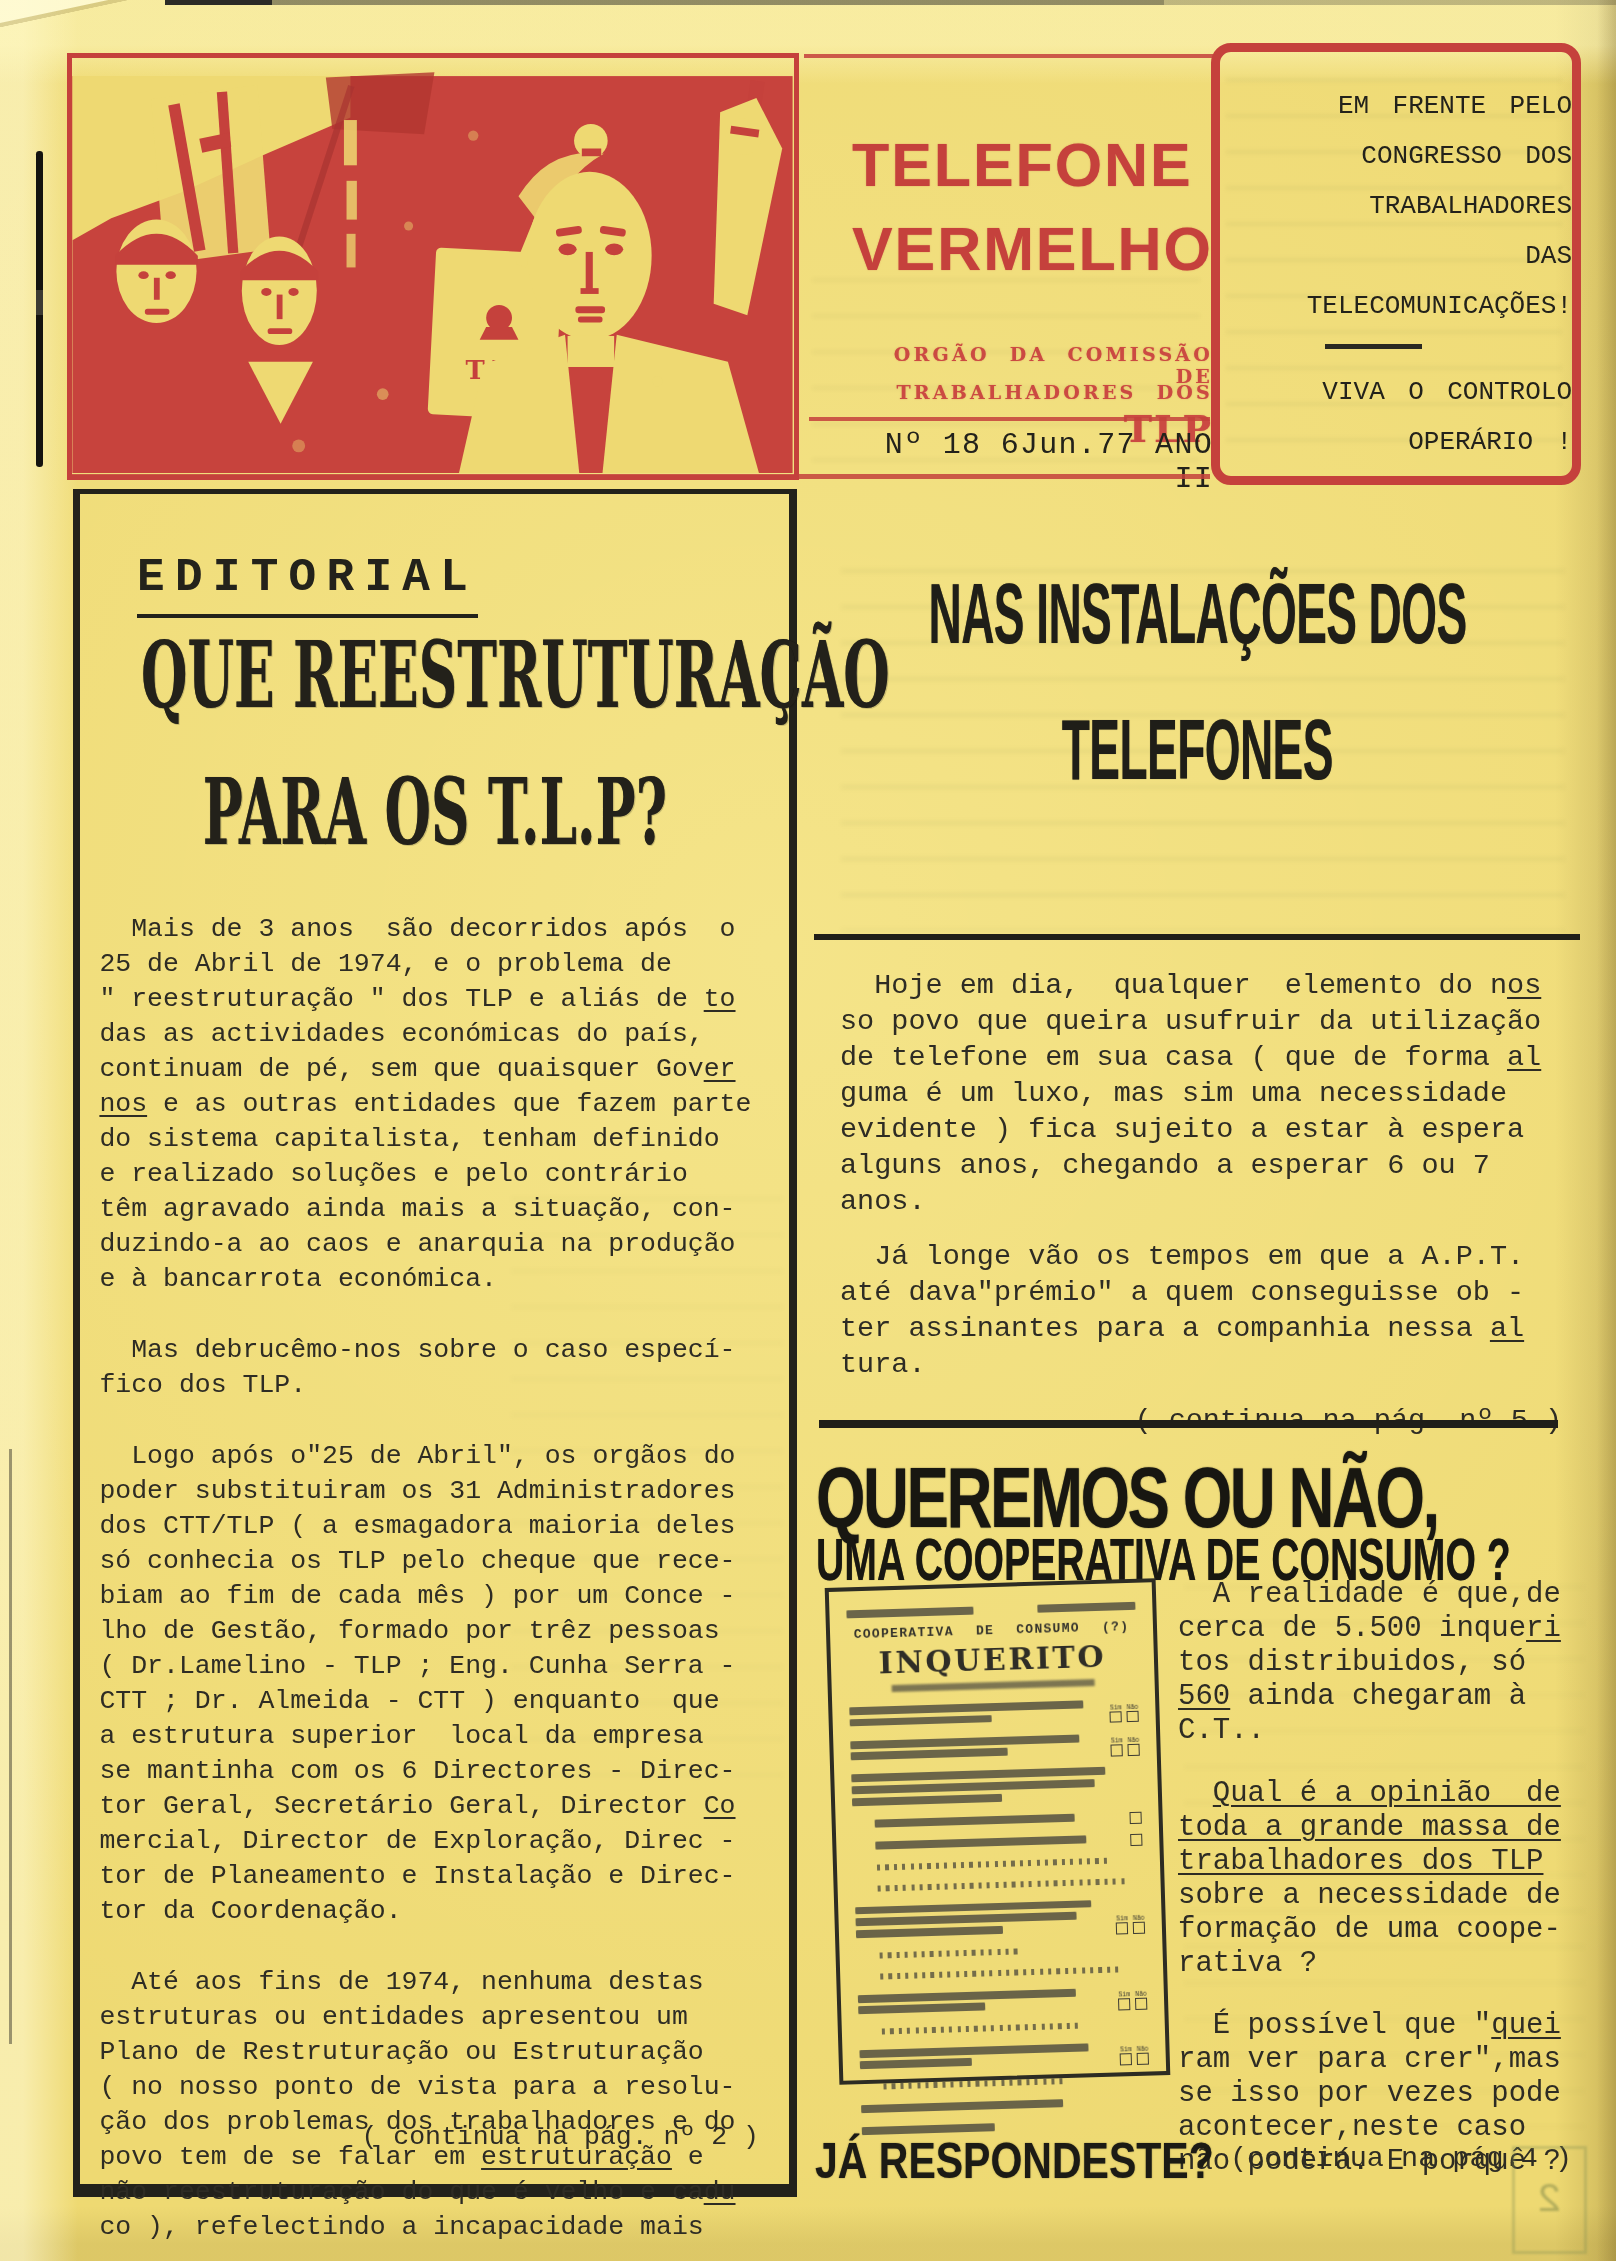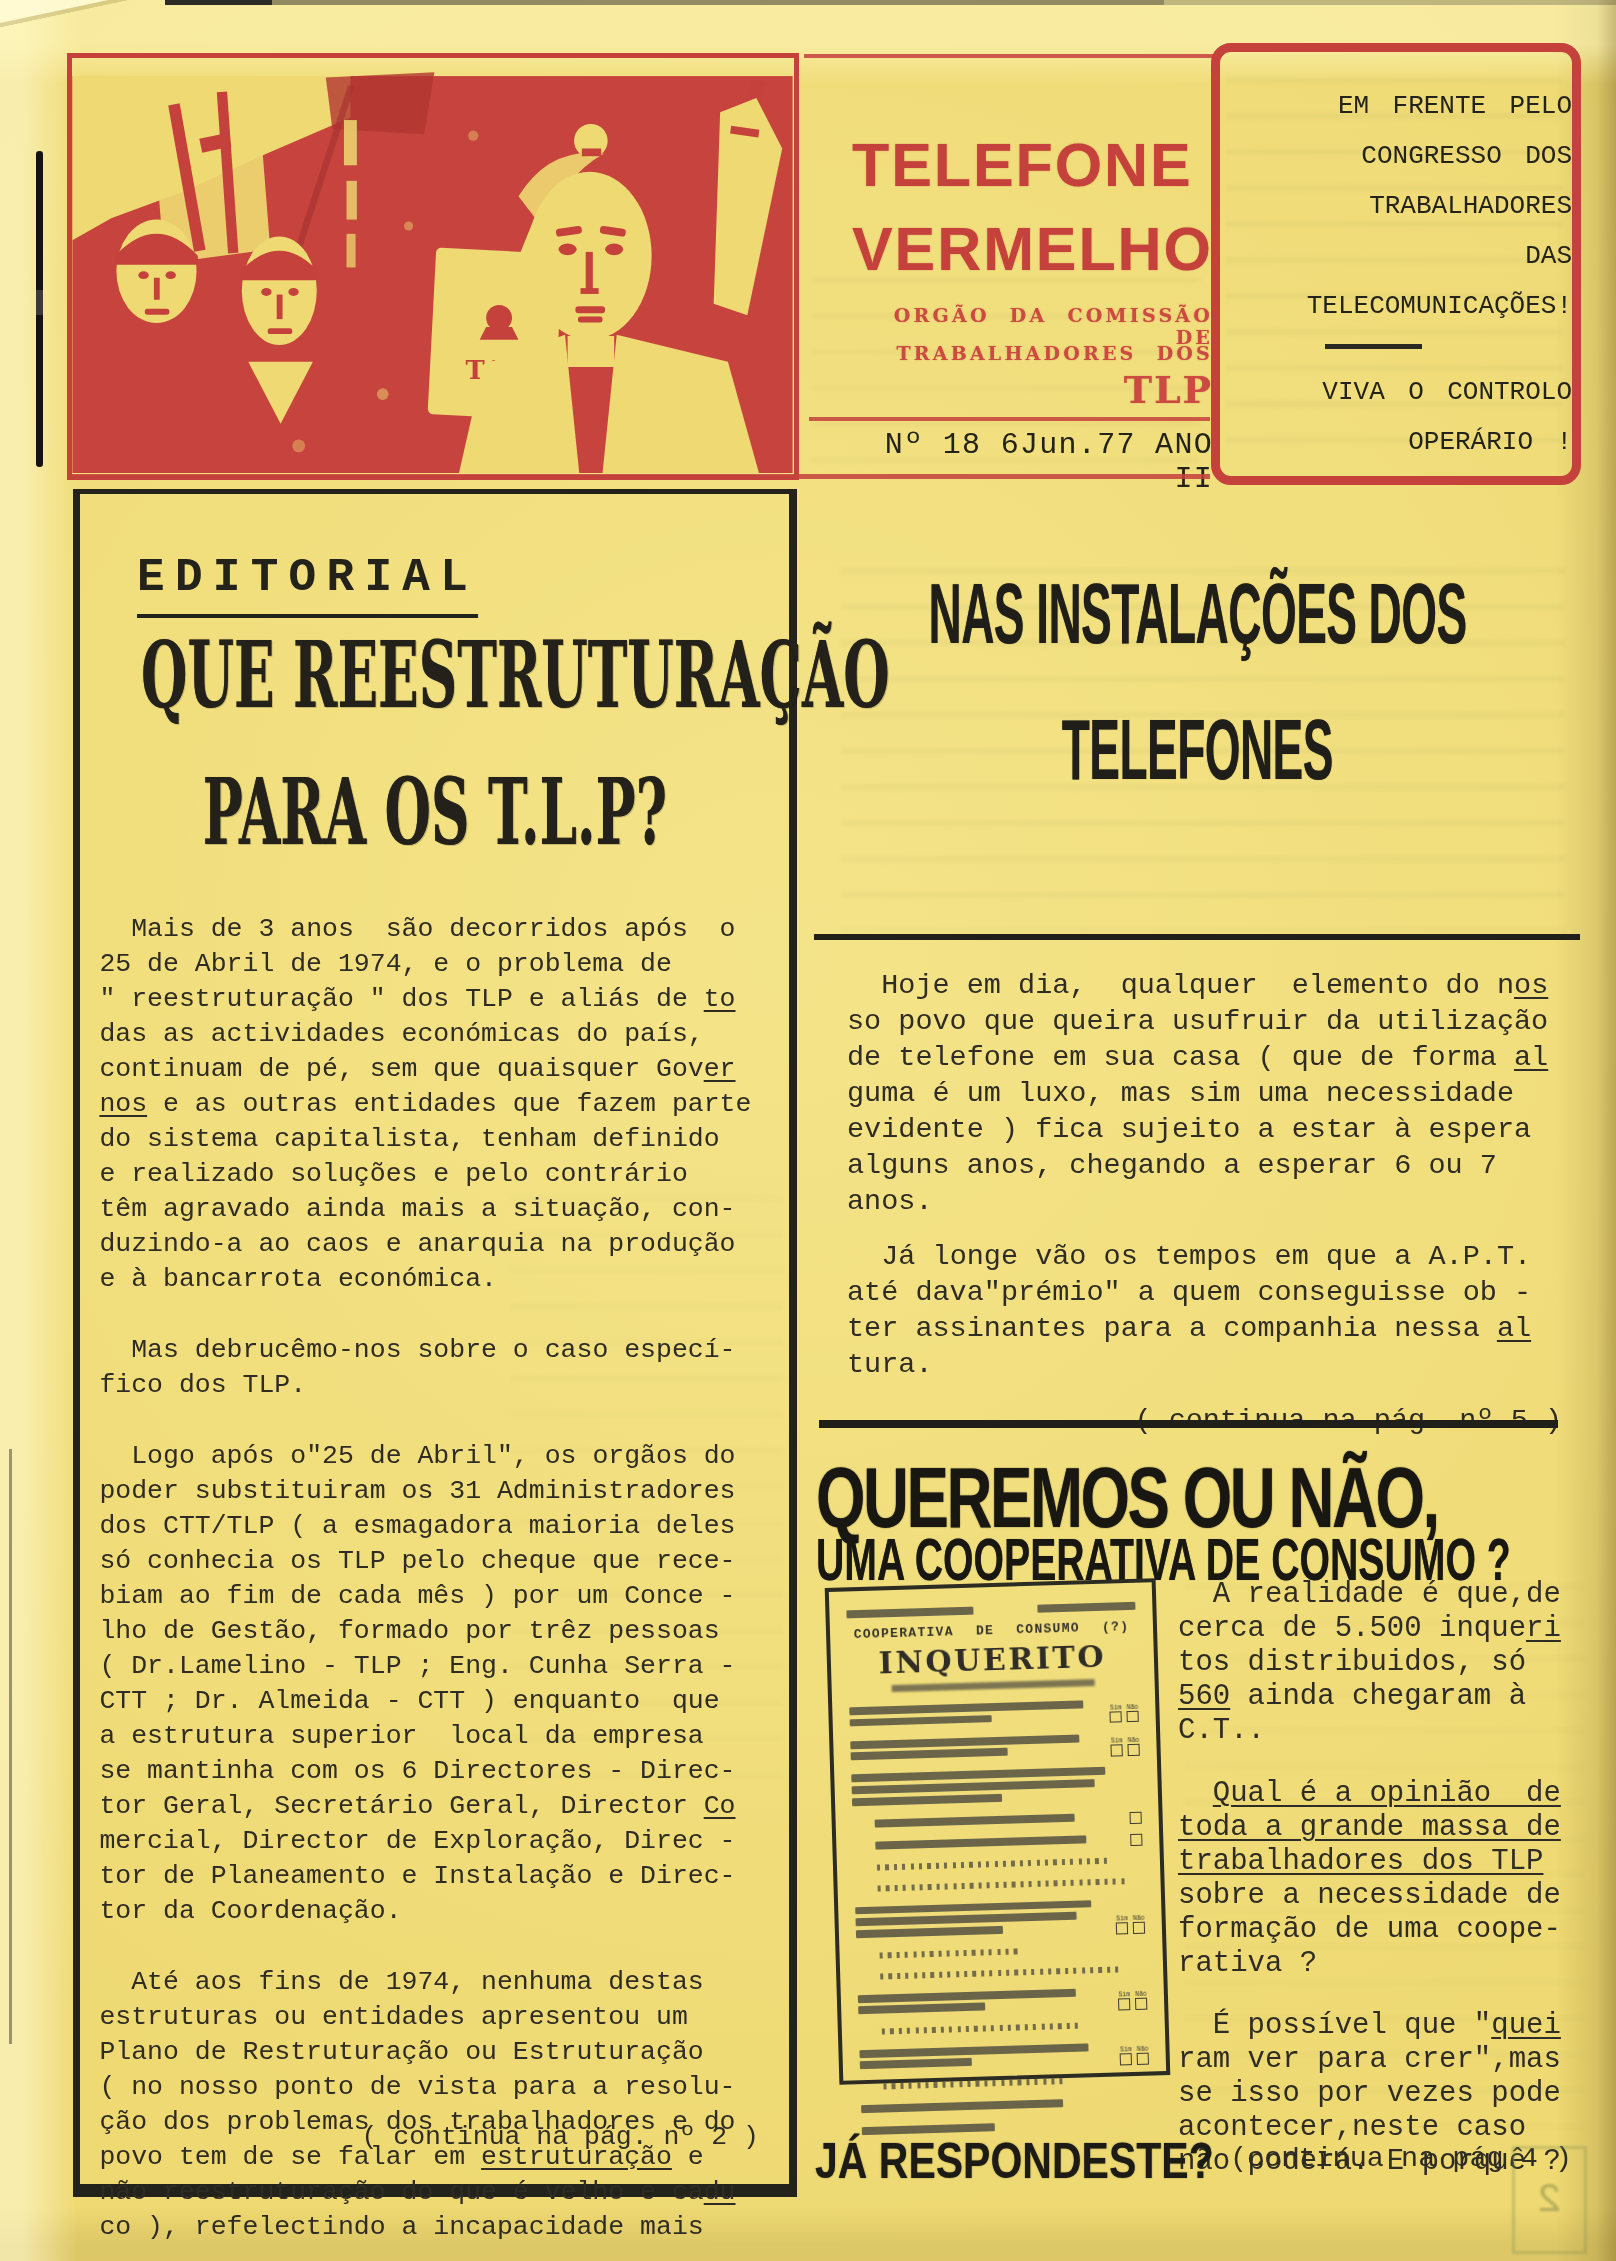--- a/index.html
+++ b/index.html
@@ -25,21 +25,21 @@
     display:flex;align-items:center;justify-content:center;font-size:41px;color:rgba(120,130,70,.5);
     transform:scaleX(-1);filter:blur(0.8px);}
   
   #mast-frame{top:53px;left:67px;width:732px;height:427px;border:5.8px solid #c5413c;box-sizing:border-box;}
   #mast-frame svg{display:block;}
   #mast-title-area{top:54px;left:804px;width:409px;height:426px;text-align:right;}
   .mt-line{position:absolute;left:48px;font-family:"Liberation Sans","DejaVu Sans",sans-serif;font-weight:bold;
     font-size:61px;letter-spacing:1.9px;color:#c5413c;text-shadow:0 0 1.3px rgba(197,65,60,.55);}
   #mt1{top:76px;} #mt2{top:160px;}
   .organ{position:absolute;left:54px;font-family:"DejaVu Serif","Liberation Serif",serif;font-weight:bold;
-    color:#cb4a42;font-size:19px;letter-spacing:3.2px;word-spacing:10.3px;text-shadow:0 0 1.3px rgba(197,65,60,.5);}
+    color:#cb4a42;font-size:19px;letter-spacing:3.2px;word-spacing:10.3px;text-shadow:0 0 1.3px rgba(197,65,60,.5);margin-top:39px;}
   #organ1{top:250px;} #organ2{top:288px;}
   #organ2 .organ-big{font-size:38px;letter-spacing:1.9px;position:relative;top:3.2px;}
   .red-rule{position:absolute;background:#c5413c;opacity:.85;filter:blur(0.3px);}
   #rr0{top:0;left:0;width:409px;height:3.9px;}
   #rr1{top:363px;left:5.2px;width:401px;height:3.9px;}
   #rr2{top:420px;left:-736px;width:1142px;height:4.5px;}
   #issue{position:absolute;top:374px;left:30px;font-size:30px;color:#23221b;letter-spacing:1.3px;}
   #slogan-box{top:43px;left:1211px;width:370px;height:442px;border:9.7px solid #c5413c;border-radius:20px;
     box-sizing:border-box;padding:28.5px 0 0 28.5px;font-size:26px;line-height:50px;color:#23221b;text-align:right;}
   .sl-line{white-space:nowrap;word-spacing:7.8px;}
@@ -65,21 +65,21 @@
   u{text-decoration-thickness:1.9px;text-underline-offset:3.9px;}
   
   #pr-headline{top:564px;left:812px;width:771px;text-align:center;color:#1f1e18;}
   .pr-h-line{height:136px;}
   .pr-h-line span{display:inline-block;white-space:nowrap;font-family:"Liberation Sans","DejaVu Sans",sans-serif;
     font-weight:bold;font-size:47px;letter-spacing:-0.6px;transform:scale(.98,1.8);transform-origin:center top;
     text-shadow:0 0 0.6px rgba(0,0,0,.55);}
   .black-rule{position:absolute;background:#201f19;filter:blur(0.3px);}
   #pr-rule{top:934px;left:814px;width:766px;height:5.8px;}
   #pr-body{top:968px;left:840px;width:745px;font-size:28.5px;line-height:36px;color:#2e2c24;}
-  #pr-body .para{margin-bottom:19.4px;white-space:pre-wrap;margin-left:7px;}
+  #pr-body .para{margin-bottom:19.4px;white-space:pre-wrap;}
   #pr-cont{text-align:right;padding-right:23px;font-size:28.5px;}
   #coop-rule{top:1420px;left:819px;width:739px;height:8.4px;}
   #coop-t1{top:1448px;left:816px;color:#181711;}
   #coop-t1 span{display:inline-block;white-space:nowrap;font-family:"Liberation Sans","DejaVu Sans",sans-serif;
     font-weight:bold;font-size:67px;letter-spacing:-2.6px;transform:scale(.95,1.28);transform-origin:left top;
     text-shadow:0 0 1.3px rgba(0,0,0,.6);}
   #coop-t2{top:1526px;left:816px;color:#181711;}
   #coop-t2 span{display:inline-block;white-space:nowrap;font-family:"Liberation Sans","DejaVu Sans",sans-serif;
     font-weight:bold;font-size:40px;letter-spacing:0px;transform:scale(.98,1.5);transform-origin:left top;
     text-shadow:0 0 0.6px rgba(0,0,0,.6);}

